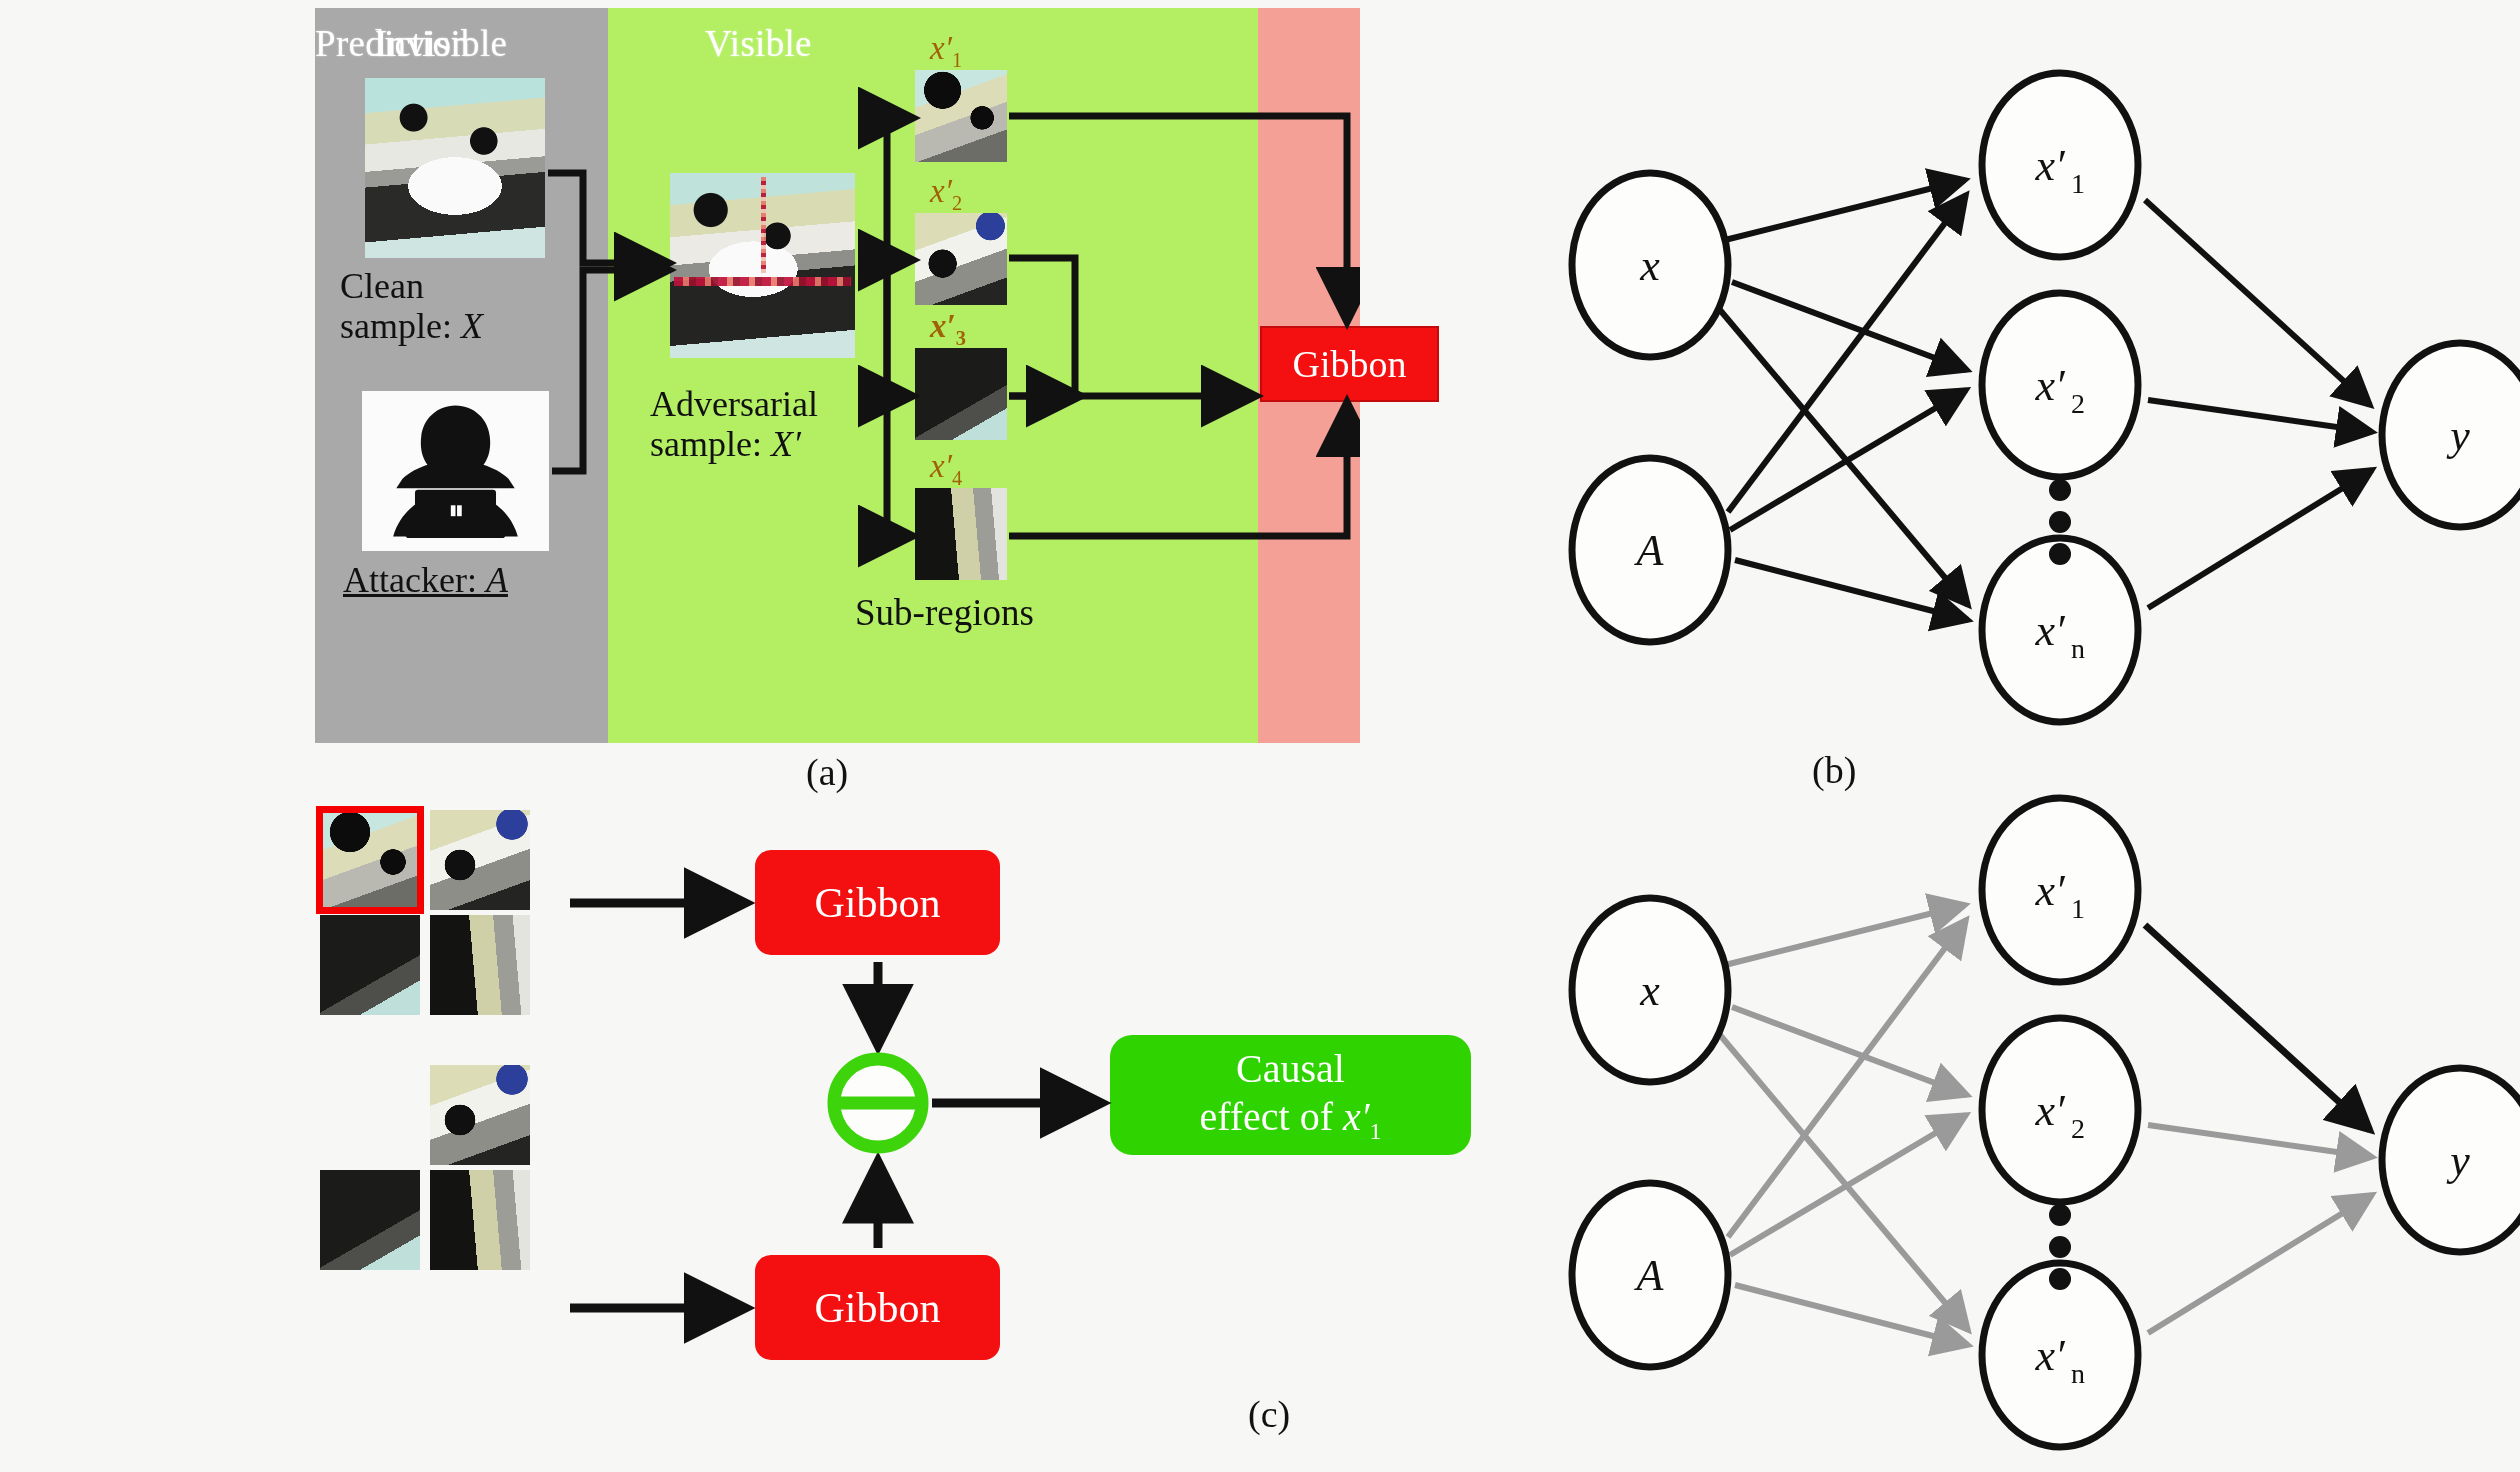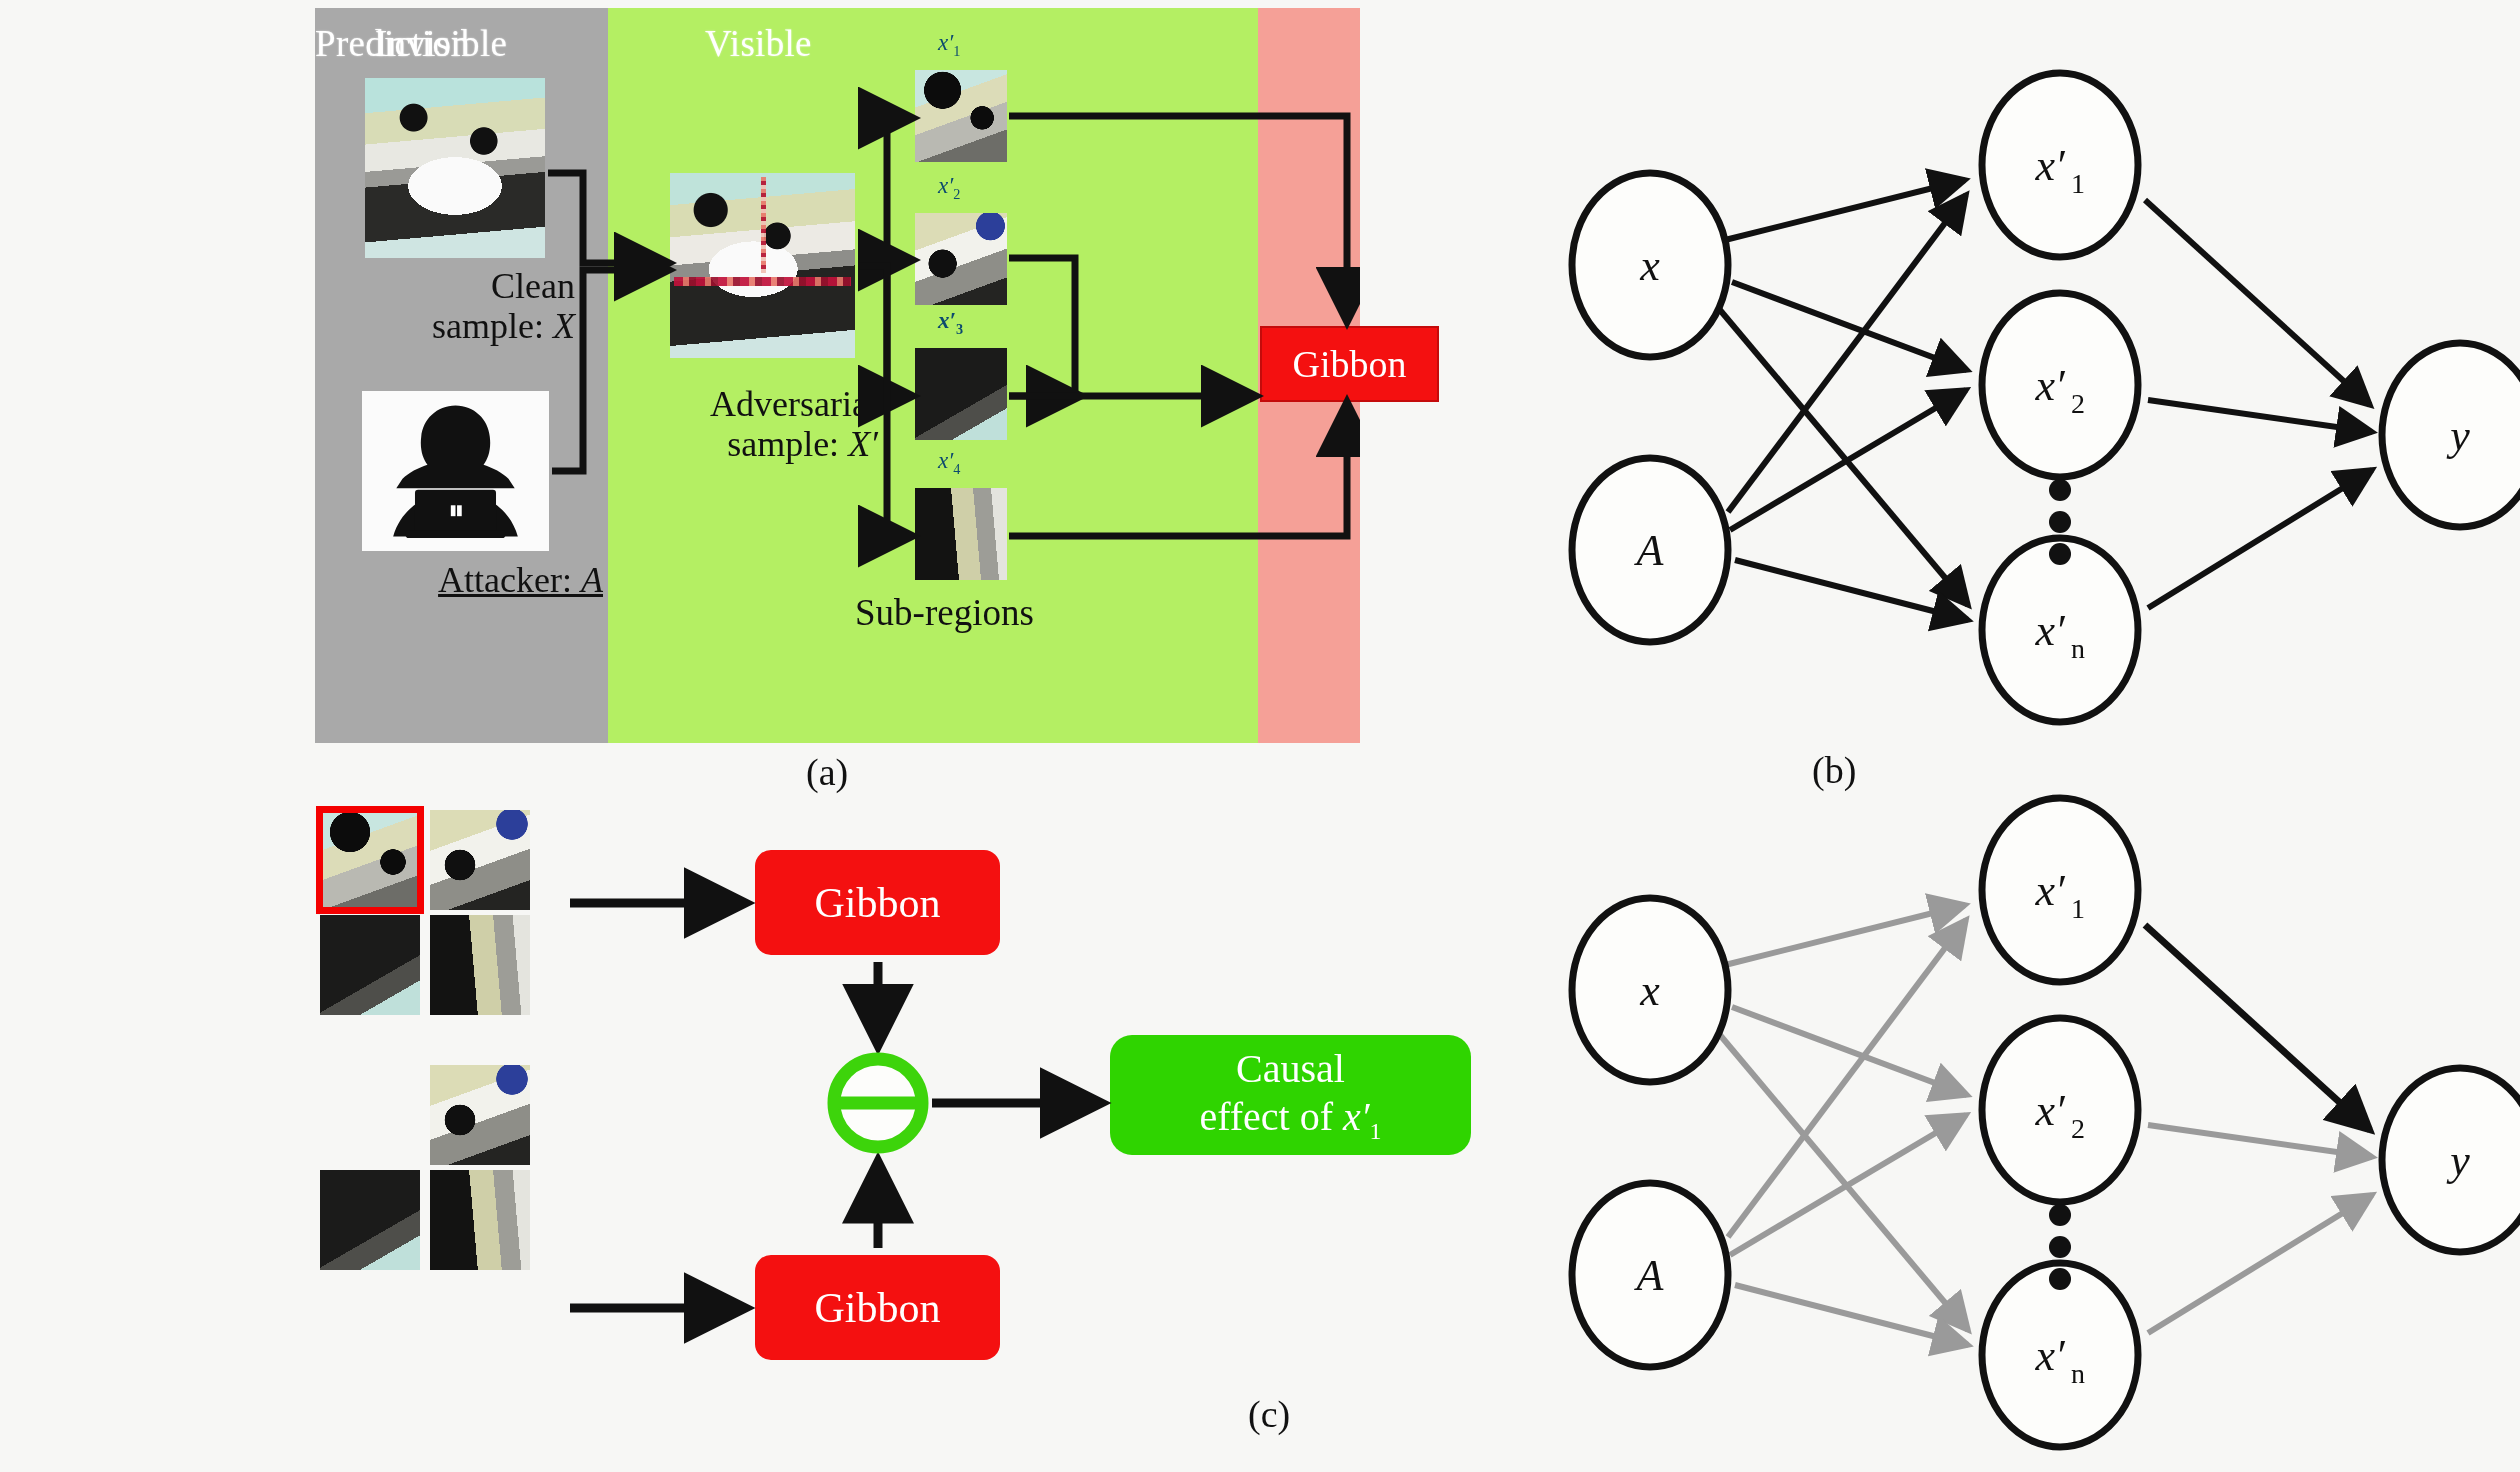--- a/index.html
+++ b/index.html
@@ -79,26 +79,26 @@
     background: linear-gradient(150deg, #1b1b1a 0 62%, #4e4e4a 62% 78%, #bfe0da 78% 100%);
   }
   .sub-4 {
     background: linear-gradient(85deg, #131312 0 44%, #cfcfa8 44% 66%, #9d9d97 66% 84%, #e4e4de 84% 100%);
   }
 
   .attacker-card { background:#fbfbfb; }
   .attacker-card svg { display:block; width:100%; height:100%; }
 
   .sub-cap {
-    position:absolute; font-size:23px; font-style:italic; color:#0c4a6e;margin-left:8px;
+    position:absolute; font-size:33px; font-style:italic; color:#a16207;
   }
   .sub-cap sub { font-size:.62em; font-style:normal; }
 
   .side-cap {
-    position:absolute; text-align:right; font-size:36px; line-height:1.12; color:#111;
+    position:absolute; text-align:left; font-size:36px; line-height:1.12; color:#111;
   }
 
   .gibbon-box-a {
     position:absolute; background:#f41010; border:2px solid #c40b0b;
     color:#fff; font-size:38px; display:flex; align-items:center; justify-content:center;
   }
 
   
   #flow-a { position:absolute; left:0; top:0; width:1045px; height:735px; pointer-events:none; }
 

